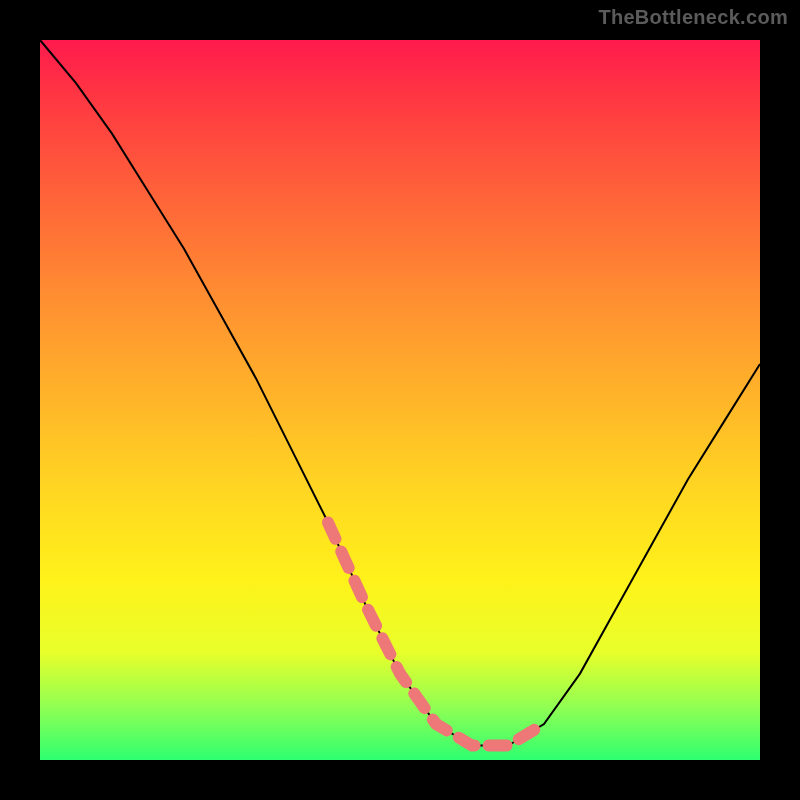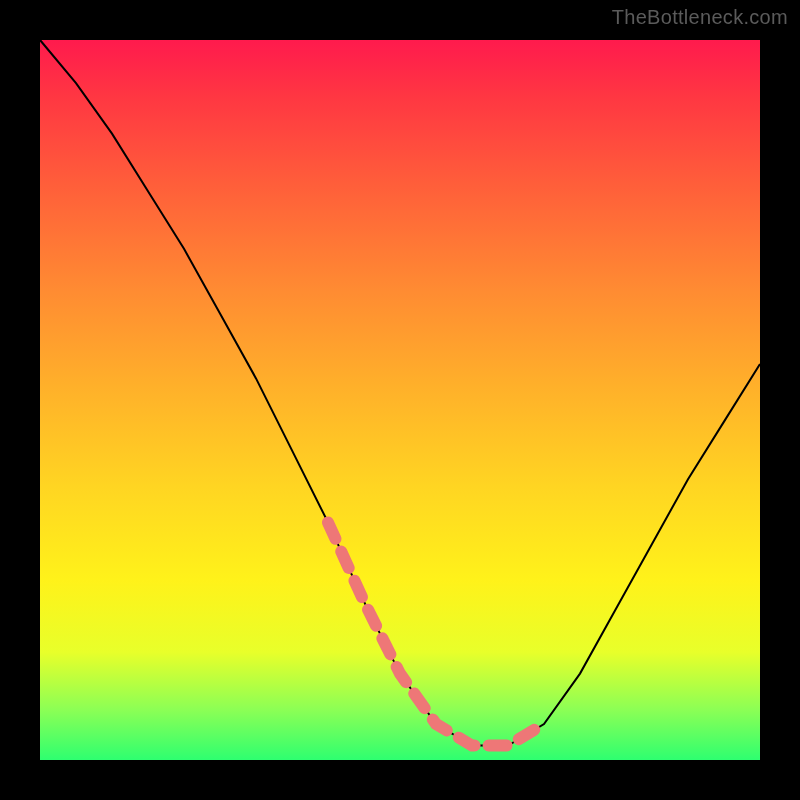--- a/index.html
+++ b/index.html
@@ -44,21 +44,21 @@
   width: 720px;
   height: 720px;
   overflow: visible;
 }
 .attribution {
   position: absolute;
   top: 6px;
   right: 12px;
   font-family: Arial, Helvetica, sans-serif;
   font-size: 20px;
-  font-weight: 400;
+  font-weight: 700;
   color: #5b5b5b;
   letter-spacing: 0.3px;
 }
 </style>
 </head>
 <body>
 
 <div class="chart-wrap">
   <div class="attribution">TheBottleneck.com</div>
   <div class="plot-area">

